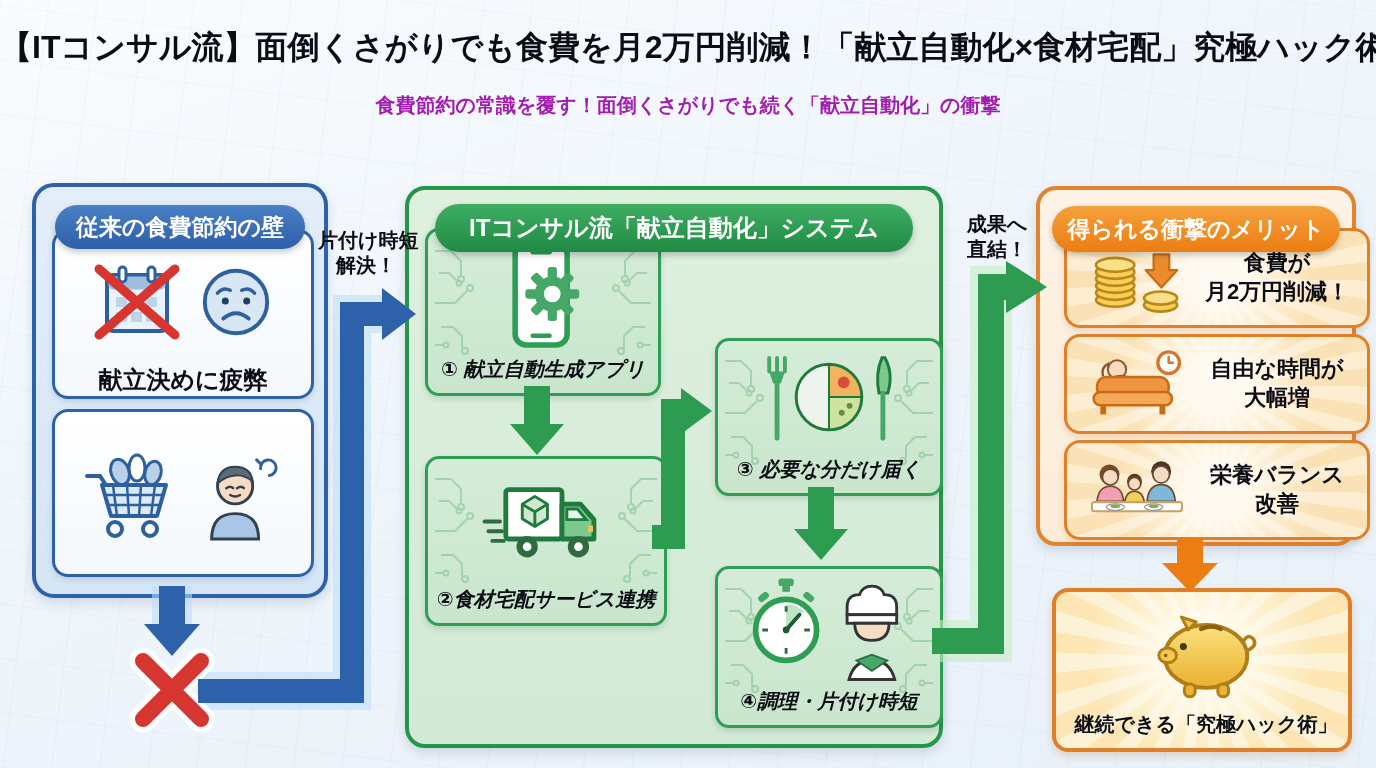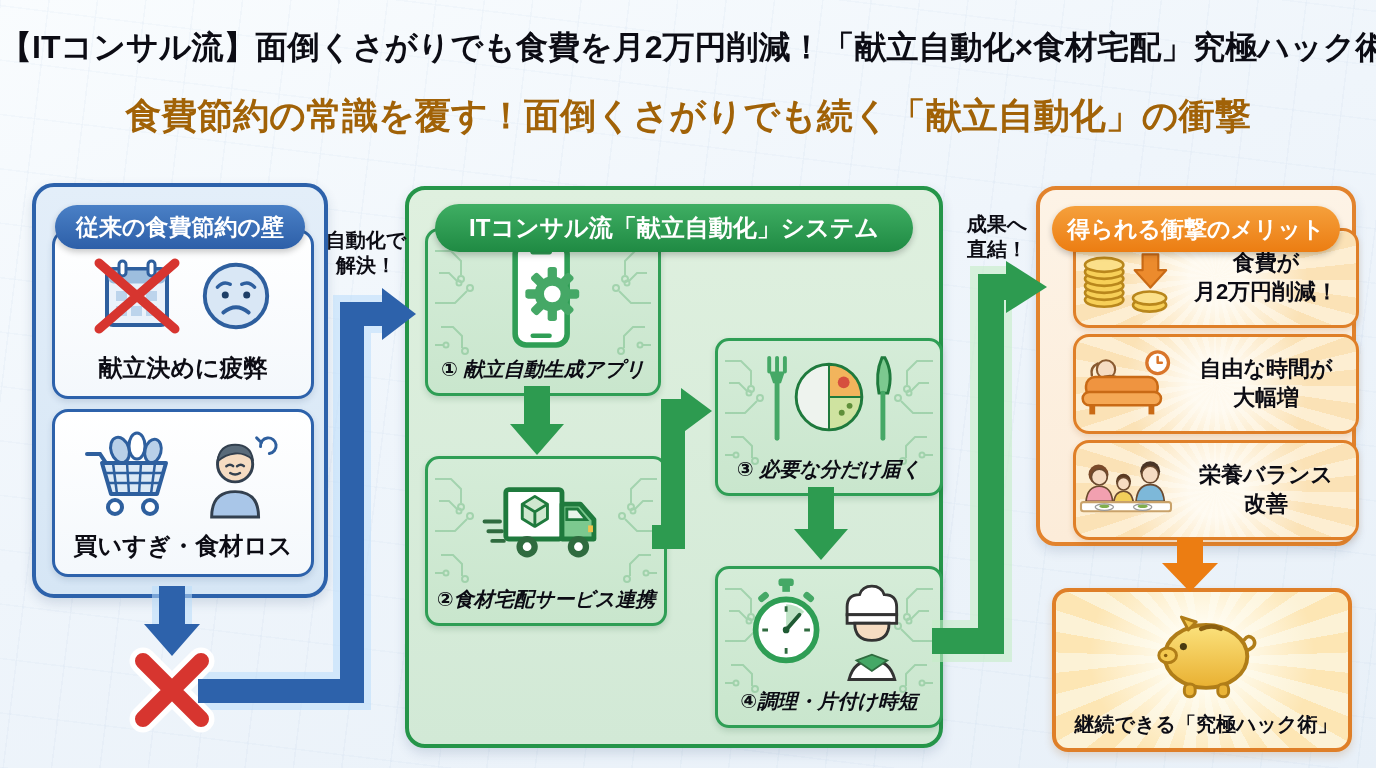--- a/index.html
+++ b/index.html
@@ -14,62 +14,63 @@
       repeating-linear-gradient(97deg, rgba(150,180,215,.12) 0 1.5px, transparent 1.5px 48px),
       repeating-linear-gradient(7deg, rgba(150,180,215,.10) 0 1.5px, transparent 1.5px 54px);
     opacity:.55;
   }
   .title{
     position:absolute;left:0;top:26px;width:100%;text-align:center;
     font-size:32px;font-weight:bold;color:#0c0c14;white-space:nowrap;z-index:4;
   }
   .subtitle{
     position:absolute;left:0;top:92px;width:100%;text-align:center;
-    font-size:36px;font-weight:bold;color:#a16207;white-space:nowrap;z-index:4;
+    font-size:20px;font-weight:bold;color:#a21caf;white-space:nowrap;z-index:4;
   }
   .panel{position:absolute;border-radius:22px;z-index:2;box-shadow:0 5px 12px rgba(40,70,110,.16);}
   .pill{
     position:absolute;left:50%;transform:translateX(-50%);
     display:flex;align-items:center;justify-content:center;
     color:#fff;font-weight:bold;white-space:nowrap;z-index:5;
     border-radius:26px;box-shadow:0 3px 6px rgba(0,0,0,.22);margin-top:40px;
   }
   
   .left-panel{left:32px;top:183px;width:288px;height:407px;background:linear-gradient(#e3eef9,#d6e6f5);border:4px solid #2d62ab;}
   .left-pill{top:-22px;width:250px;height:44px;font-size:23px;background:linear-gradient(#4a80c6,#2d5fa8);}
   .wbox{
     position:absolute;left:16px;width:256px;background:linear-gradient(#ffffff,#f4f8fc);
     border:3px solid #2d62ab;border-radius:16px;display:flex;flex-direction:column;
     align-items:center;justify-content:flex-end;box-shadow:0 3px 6px rgba(40,70,110,.15);
   }
   .wbox .icons{flex:1;display:flex;align-items:center;justify-content:center;gap:14px;padding-top:8px;}
-  .wbox .lbl{font-size:24px;font-weight:bold;color:#0c0c14;padding-bottom:12px;white-space:nowrap;}
+  .wbox .lbl{font-size:24px;font-weight:bold;color:#0c0c14;white-space:nowrap;}
   
   .center-panel{left:405px;top:186px;width:530px;height:554px;background:linear-gradient(#dff0df,#d2e9d6);border:4px solid #259549;border-radius:20px;}
   .center-pill{top:-26px;width:478px;height:48px;font-size:24px;background:linear-gradient(#3fae63,#1f8a43);}
   .gbox{
     position:absolute;background:linear-gradient(#d5ecd8,#c9e6cd);
     border:3px solid #2f9e55;border-radius:14px;display:flex;flex-direction:column;
     align-items:center;justify-content:flex-end;box-shadow:0 3px 6px rgba(30,90,50,.18);overflow:hidden;font-style:italic;
   }
   .gbox .icons{flex:1;display:flex;align-items:center;justify-content:center;z-index:1;}
   .gbox .lbl{font-size:20px;font-weight:bold;color:#0c0c14;padding-bottom:10px;white-space:nowrap;z-index:1;}
   .circuit{position:absolute;top:8px;width:54px;height:120px;z-index:0;}
   .cl{left:5px;}
   .cr{right:5px;transform:scaleX(-1);}
   
   .right-panel{left:1036px;top:186px;width:312px;height:352px;background:linear-gradient(#fdf3e6,#fcecd9);border:4px solid #e2832d;border-radius:20px;}
   .right-pill{top:-24px;width:288px;height:46px;font-size:23px;background:linear-gradient(#f5a03c,#ec7d12);}
   .obox{
-    position:absolute;left:33px;width:280px;height:94px;
+    position:absolute;left:24px;width:280px;height:94px;
     background:
       radial-gradient(circle at 50% 50%, rgba(255,252,245,.9) 0 18%, rgba(255,252,245,0) 62%),
       repeating-conic-gradient(from 0deg at 50% 50%, #fbe2b6 0deg 7deg, #fdeed2 7deg 14deg);
     border:3px solid #df7f28;border-radius:16px;display:flex;align-items:center;
     box-shadow:0 3px 6px rgba(160,90,20,.18);
+    padding-left:20px;
   }
   .obox .oicon{width:100px;display:flex;align-items:center;justify-content:center;}
   .obox .otext{flex:1;text-align:center;font-size:22px;font-weight:bold;color:#0c0c14;line-height:1.3;}
   .result-box{
     position:absolute;left:1052px;top:588px;width:284px;height:156px;z-index:2;
     background:
       radial-gradient(circle at 50% 40%, rgba(255,252,240,.95) 0 20%, rgba(255,252,240,0) 65%),
       repeating-conic-gradient(from 0deg at 50% 42%, #fde6b4 0deg 8deg, #fcf2d6 8deg 16deg);
     border:4px solid #df7f28;border-radius:16px;display:flex;flex-direction:column;align-items:center;justify-content:flex-end;
     box-shadow:0 4px 9px rgba(160,90,20,.2);
@@ -161,21 +162,20 @@
       </svg>
       <svg width="88" height="90" viewBox="0 0 90 90">
         <path d="M66,16 a8,8 0 1 1 9,7 M62,7 l5,5" stroke="#2e5f9e" stroke-width="3" fill="none" stroke-linecap="round"></path>
         <circle cx="40" cy="34" r="18" fill="#f6dcc2" stroke="#33404f" stroke-width="3"></circle>
         <path d="M22,31 q2,-17 18,-17 q16,0 18,15 q-9,-7 -18,-6 q-10,1 -18,8 z" fill="#5a6b7a" stroke="#33404f" stroke-width="2"></path>
         <path d="M31,36 q4,-3 7,0 M42,36 q4,-3 7,0" stroke="#33404f" stroke-width="2.5" fill="none" stroke-linecap="round"></path>
         <path d="M35,45 q5,-3 10,0" stroke="#33404f" stroke-width="2.5" fill="none" stroke-linecap="round" transform="rotate(180 40 44)"></path>
         <path d="M16,88 q0,-26 24,-26 q24,0 24,26 z" fill="#a9c6e8" stroke="#33404f" stroke-width="3"></path>
       </svg>
     </div>
-    <div class="lbl">買いすぎ・食材ロス</div>
   </div>
 </div>
 
 <div class="panel center-panel">
   <div class="pill center-pill">ITコンサル流「献立自動化」システム</div>
 
   <div class="gbox" style="left:16px;top:38px;width:230px;height:162px;">
     <svg class="circuit cl">
         <use href="#circ"></use>
       </svg>
@@ -365,21 +365,21 @@
       <circle cx="19" cy="51" r="1.8" fill="#8a5f10"></circle>
       <circle cx="37" cy="42" r="3.6" fill="#4a3a10"></circle>
       <rect x="38" y="80" width="11" height="13" rx="5" fill="#eab437" stroke="#b07d18" stroke-width="3"></rect>
       <rect x="72" y="80" width="11" height="13" rx="5" fill="#eab437" stroke="#b07d18" stroke-width="3"></rect>
     </svg>
   </div>
   <div class="lbl">継続できる「究極ハック術」</div>
 </div>
 
 <div class="conn-label" style="left:318px;top:228px;width:96px;">
-  <div>自動化で</div>
+  <div>片付け時短</div>
   <div>解決！</div>
 </div>
 <div class="conn-label" style="left:945px;top:212px;width:104px;">
   <div>成果へ</div>
   <div>直結！</div>
 </div>
 
 <svg class="overlay" viewBox="0 0 1376 768">
 
   <line x1="172" y1="586" x2="172" y2="624" stroke="#b9ddfb" stroke-width="40" opacity="0.55"></line>

